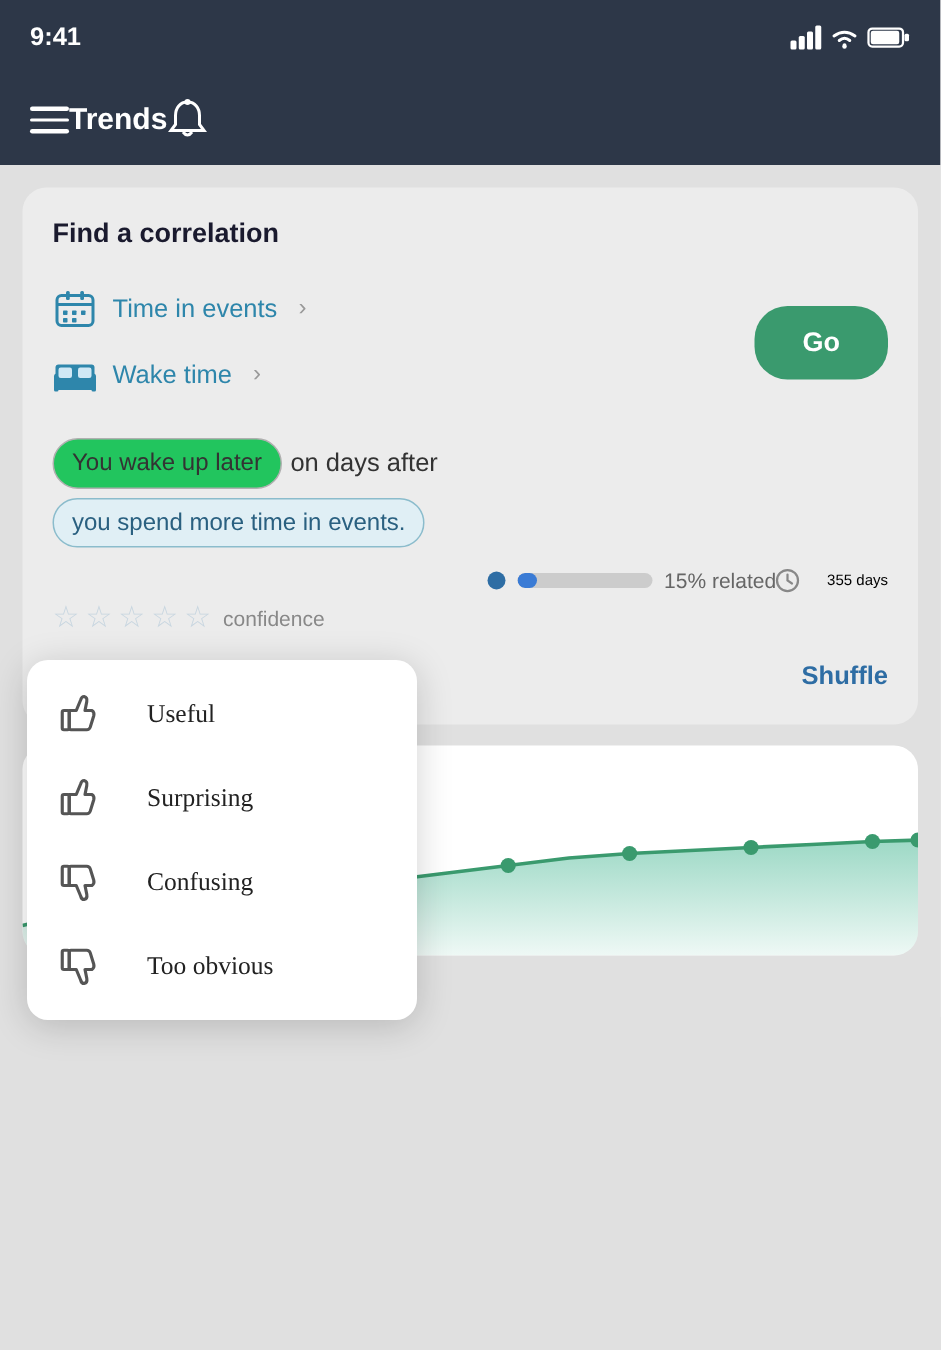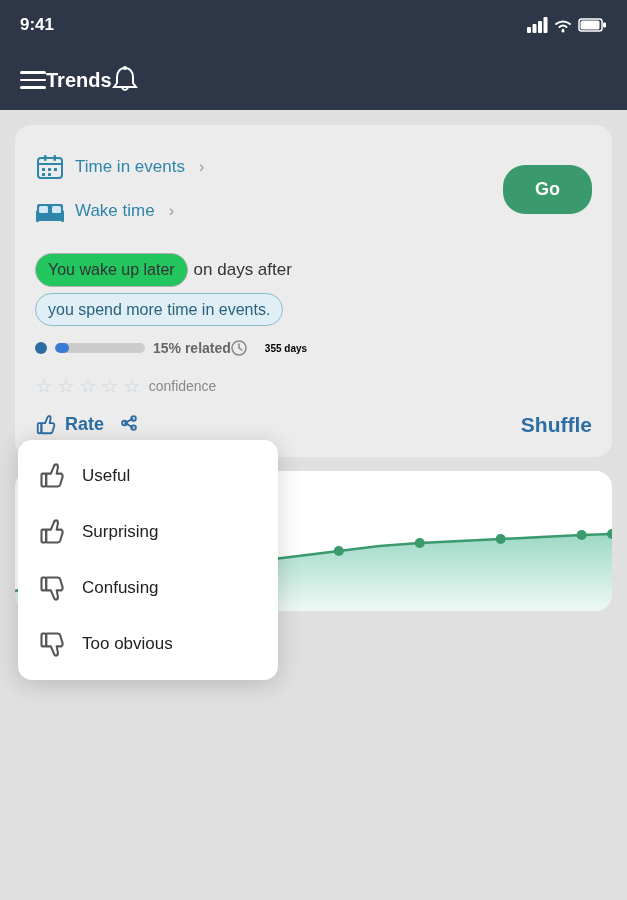--- a/index.html
+++ b/index.html
@@ -171,23 +171,22 @@
       padding: 3px 12px;
       font-size: 16px;
       color: #2a6080;
       font-weight: 500;
     }
 
     
     .stats-row {
       display: flex;
       align-items: center;
-      justify-content: flex-start;
-      margin-bottom: 18px;
-      font-weight: bold;
+      justify-content: flex-end;
+      margin-bottom: 4px;
     }
 
     .progress-section {
       display: flex;
       align-items: center;
       gap: 8px;
     }
 
     .progress-track {
       width: 90px;
@@ -265,21 +264,21 @@
       background: none;
       border: none;
       cursor: pointer;
       color: #2e6da4;
     }
 
     .shuffle-btn {
       background: none;
       border: none;
       color: #2e6da4;
-      font-size: 21px;
+      font-size: 17px;
       font-weight: 600;
       cursor: pointer;
     }
 
     
     .second-card {
       background: white;
       border-radius: 16px;
       padding: 20px;
       height: 140px;
@@ -313,25 +312,26 @@
       background: white;
       border-radius: 14px;
       padding: 8px 0;
       box-shadow: 0 4px 24px rgba(0,0,0,0.18);
       z-index: 100;
     }
 
     .dropdown-item {
       display: flex;
       align-items: center;
-      gap: 16px;
+      gap: 32px;
       padding: 14px 20px;
       cursor: pointer;
       font-size: 17px;
       color: #222;
+      font-family: Liberation Serif, serif;
     }
 
     .dropdown-icon {
       width: 28px;
       height: 28px;
       color: #555;
       flex-shrink: 0;
     }
 
     
@@ -378,20 +378,21 @@
   <svg width="26" height="28" viewBox="0 0 26 28" fill="none" stroke="white" stroke-width="2" style="cursor:pointer">
     <path d="M13 2 C8 2 5 6 5 11 L5 17 L2 21 L24 21 L21 17 L21 11 C21 6 18 2 13 2Z" stroke="white" stroke-width="2" fill="none"></path>
     <path d="M10 22 Q13 26 16 22" stroke="white" stroke-width="2" fill="none"></path>
     <circle cx="13" cy="2" r="2" fill="white" stroke="none"></circle>
   </svg>
 </div>
 
 <div class="main">
 
   <div class="correlation-card">
+    <div class="card-title">Find a correlation</div>
 
     <div class="selector-row">
       <div class="selectors-col">
 
         <div class="selector-item">
           <div class="selector-icon">
             <svg width="26" height="26" viewBox="0 0 26 26" fill="none">
               <rect x="1" y="4" width="24" height="20" rx="3" stroke="#2e86ab" stroke-width="2" fill="none"></rect>
               <rect x="1" y="9" width="24" height="2" fill="#2e86ab"></rect>
               <rect x="7" y="1" width="2.5" height="6" rx="1" fill="#2e86ab"></rect>

